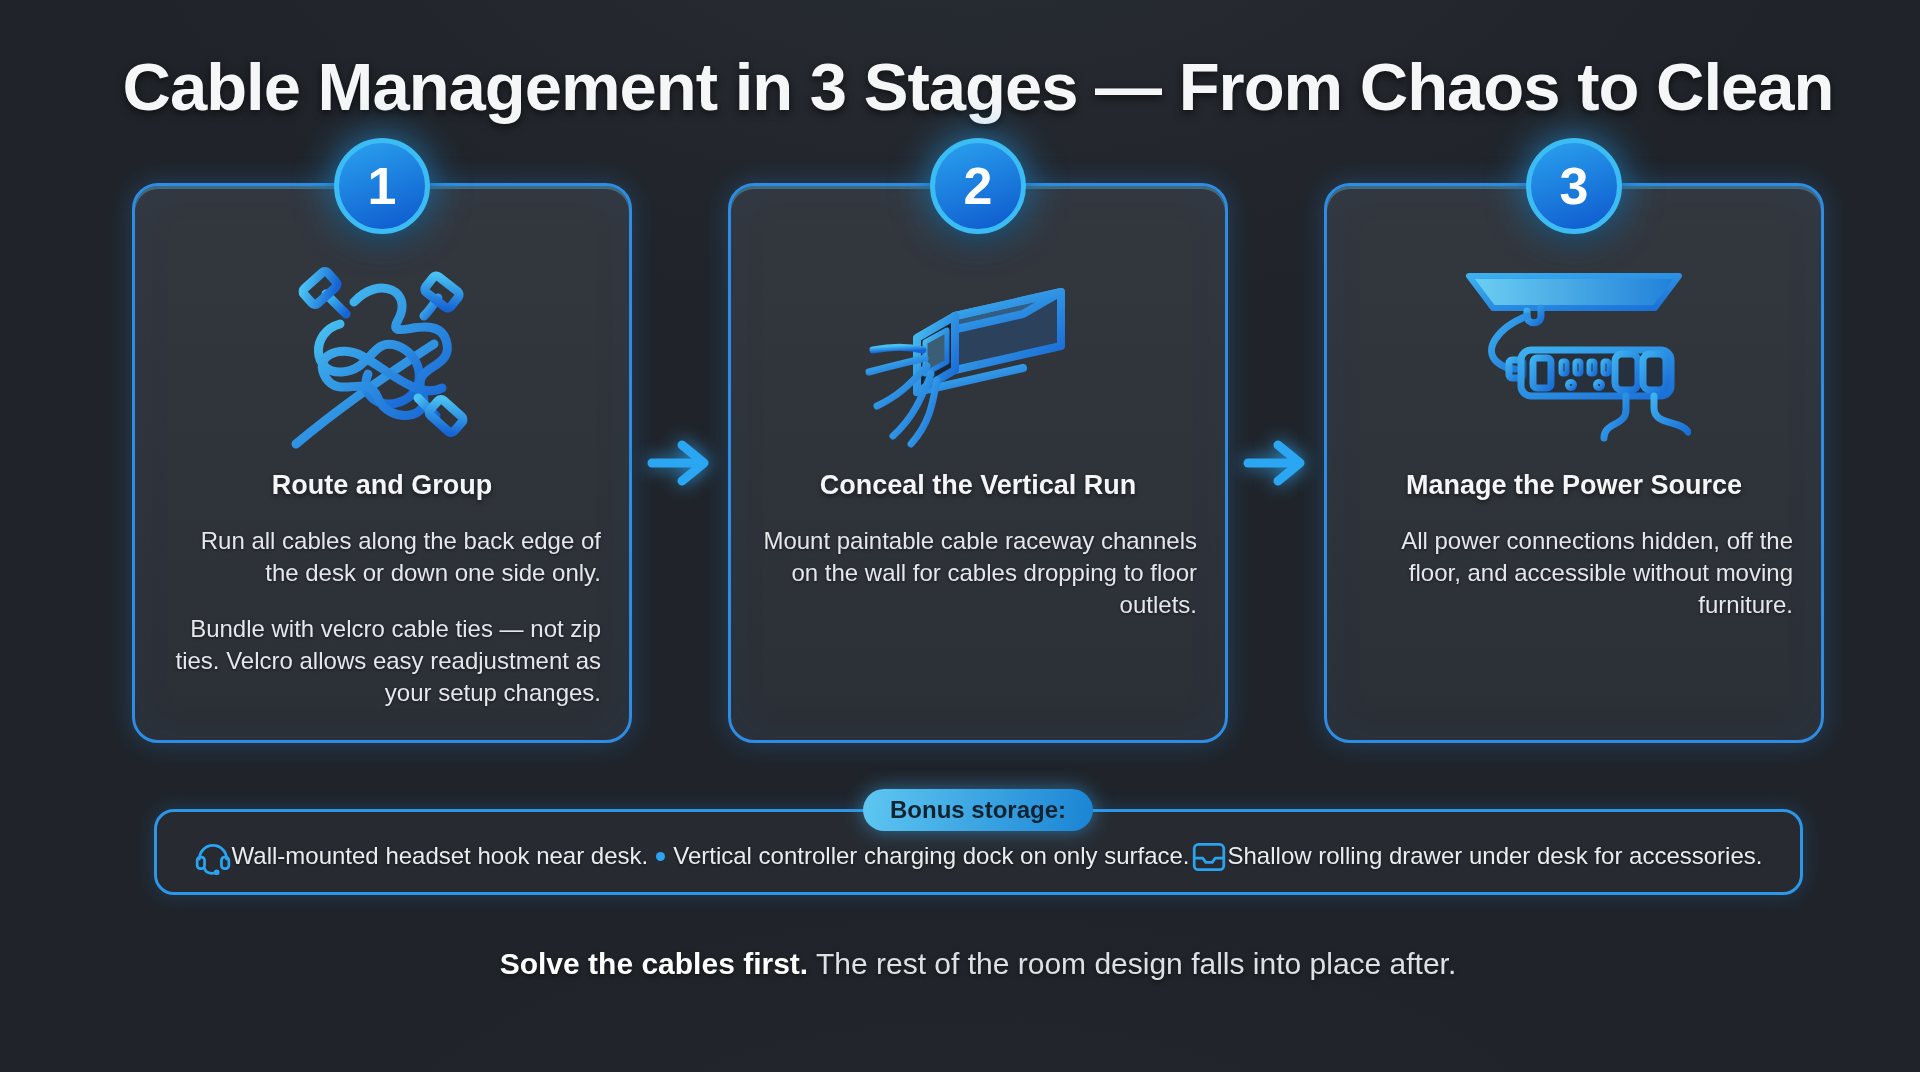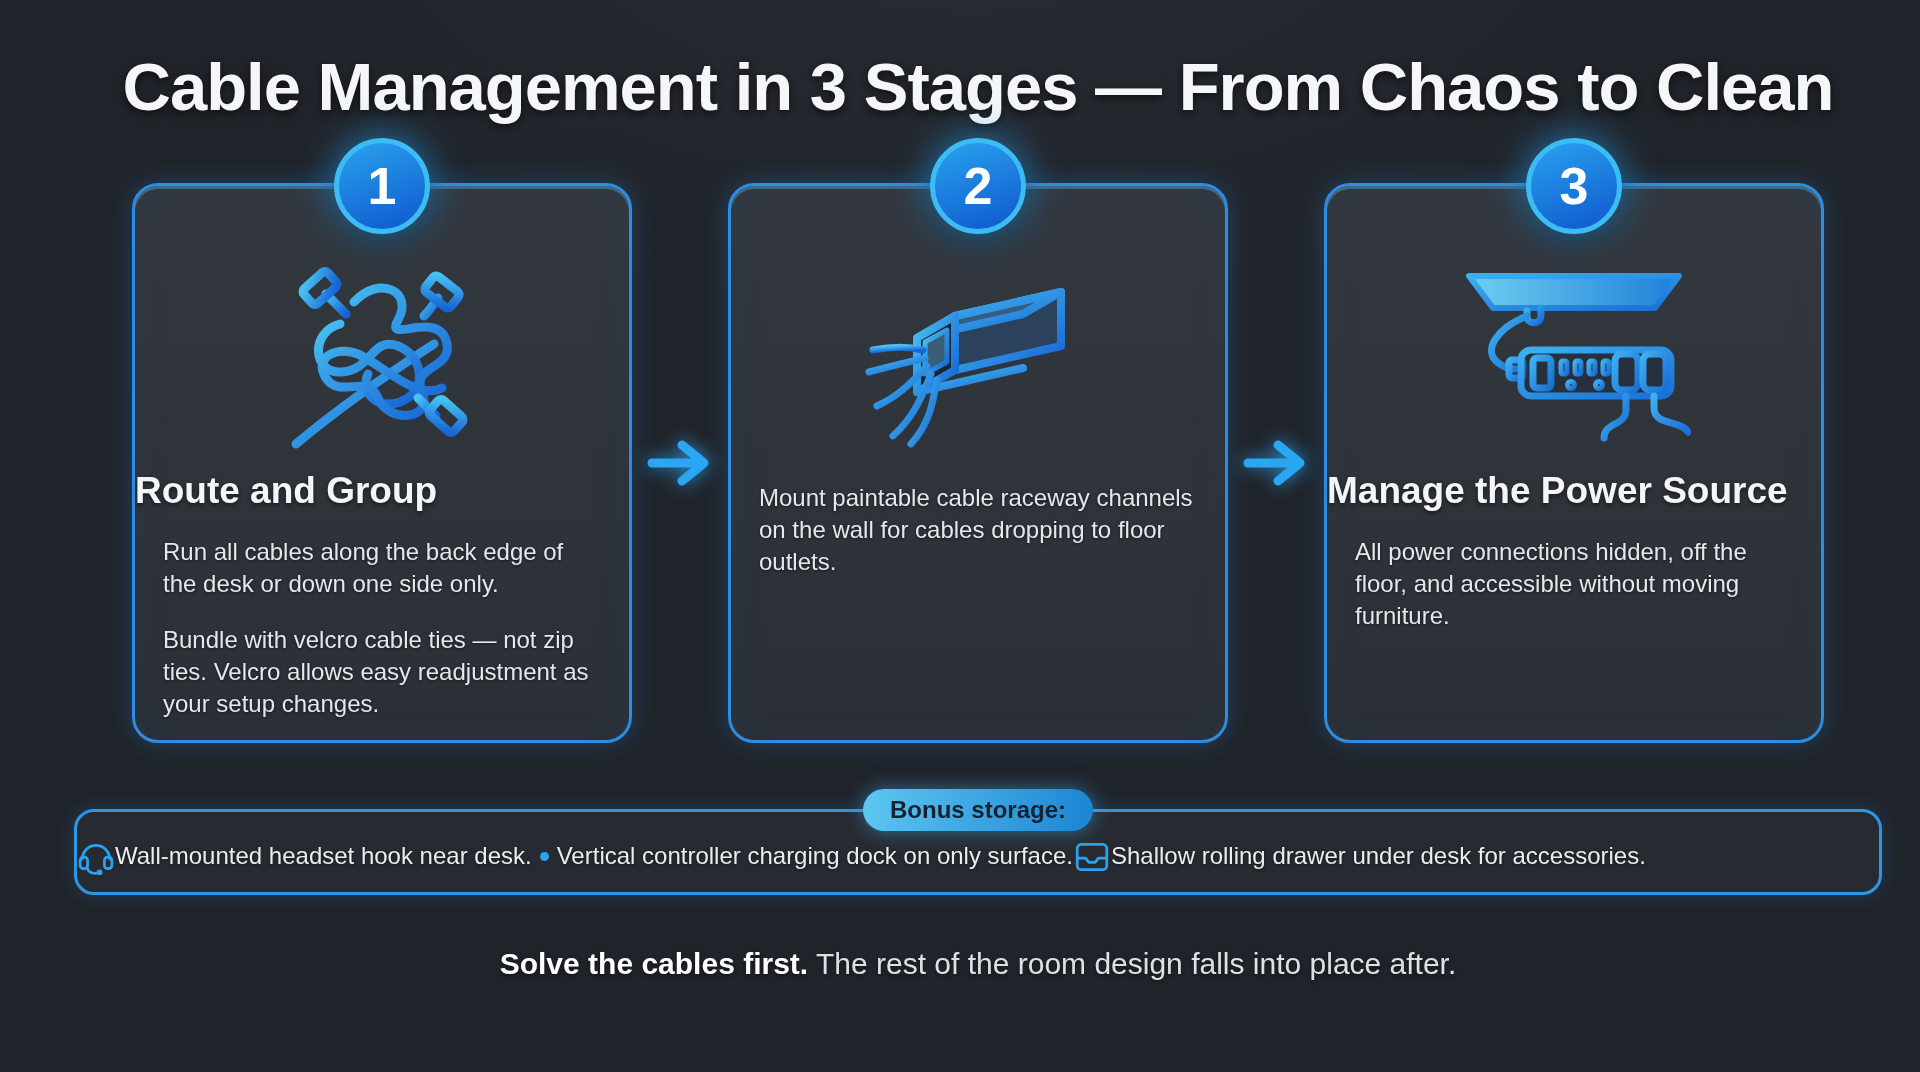--- a/index.html
+++ b/index.html
@@ -29,28 +29,28 @@
   .badge{
     position:absolute;top:-48px;left:50%;transform:translateX(-50%);
     width:96px;height:96px;box-sizing:border-box;border-radius:50%;
     background:linear-gradient(160deg,#2aa2ee 0%,#1263d2 85%);
     border:5px solid #3cbcf4;
     box-shadow:0 0 38px rgba(42,160,240,.75),0 10px 22px rgba(0,0,0,.45);
     display:flex;align-items:center;justify-content:center;
     font-size:52px;font-weight:bold;color:#fff;
   }
   .icon-wrap{height:208px;margin-top:64px;display:flex;align-items:center;justify-content:center;}
-  .card-title{margin:12px 0 0;font-size:37px;font-weight:bold;color:#f4f5f7;text-shadow:0 2px 4px rgba(0,0,0,.5);}
-  .card-text{margin:24px auto 0;width:438px;text-align:left;font-size:24px;line-height:32px;color:#e4e7eb;text-shadow:0 1px 3px rgba(0,0,0,.5);}
+  .card-title{margin:12px 0 0;text-align:center;font-size:27px;font-weight:bold;color:#f4f5f7;text-shadow:0 2px 4px rgba(0,0,0,.5);}
+  .card-text{margin:24px auto 0;width:438px;text-align:right;font-size:24px;line-height:32px;color:#e4e7eb;text-shadow:0 1px 3px rgba(0,0,0,.5);}
   .bonus{
-    position:relative;width:1808px;height:86px;margin:66px auto 0;box-sizing:border-box;
+    position:relative;width:1649px;height:86px;margin:66px auto 0;box-sizing:border-box;
     border:3px solid #2e96e6;border-radius:20px;
     background:rgba(255,255,255,.035);
     box-shadow:0 0 20px rgba(43,150,235,.22);
-    display:flex;align-items:center;justify-content:flex-start;
+    display:flex;align-items:center;justify-content:center;
   }
   .pill{
     position:absolute;top:-23px;left:50%;transform:translateX(-50%);
     padding:7px 27px;border-radius:999px;white-space:nowrap;
     background:linear-gradient(100deg,#5ec7f1 0%,#1b84d4 100%);
     color:#13222f;font-weight:bold;font-size:24px;
     box-shadow:0 0 20px rgba(60,170,240,.55);
   }
   .bonus-items{display:flex;align-items:center;font-size:24px;color:#eaedf0;padding-top:8px;text-shadow:0 1px 3px rgba(0,0,0,.5);}
   .b-icon{display:inline-flex;align-items:center;}
@@ -132,20 +132,21 @@
             <polygon points="54,84 92,62 92,116 54,138" fill="#1a2530"></polygon>
             <polygon points="62,88 84,76 84,108 62,120" fill="rgba(120,200,245,0.35)" stroke-width="5"></polygon>
             <path d="M10 96 C30 92 44 92 60 96" fill="none" stroke-width="7"></path>
             <path d="M6 118 C28 112 46 108 62 104" fill="none" stroke-width="7"></path>
             <path d="M14 152 C40 140 52 124 64 112" fill="none" stroke-width="7"></path>
             <path d="M30 182 C52 162 60 140 68 120" fill="none" stroke-width="7"></path>
             <path d="M48 190 C68 168 70 146 74 126" fill="none" stroke-width="7"></path>
           </g>
         </svg>
       </div>
+      <h2 class="card-title">Conceal the Vertical Run</h2>
       <p class="card-text">Mount paintable cable raceway channels on the wall for cables dropping to floor outlets.</p>
     </section>
 
     <div class="arrow-cell">
       <svg width="72" height="52" viewBox="0 0 72 52">
         <g stroke="#2ba6f2" stroke-width="9" stroke-linecap="round" stroke-linejoin="round" fill="none">
           <path d="M8 26 H56"></path>
             <path d="M38 8 L60 26 L38 44"></path>
         </g>
       </svg>

